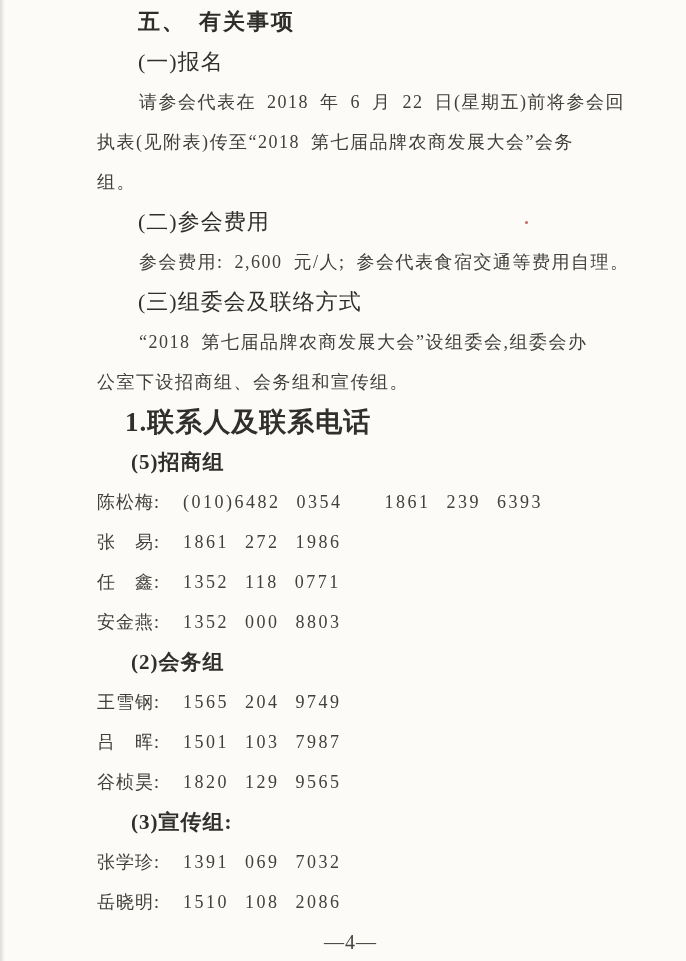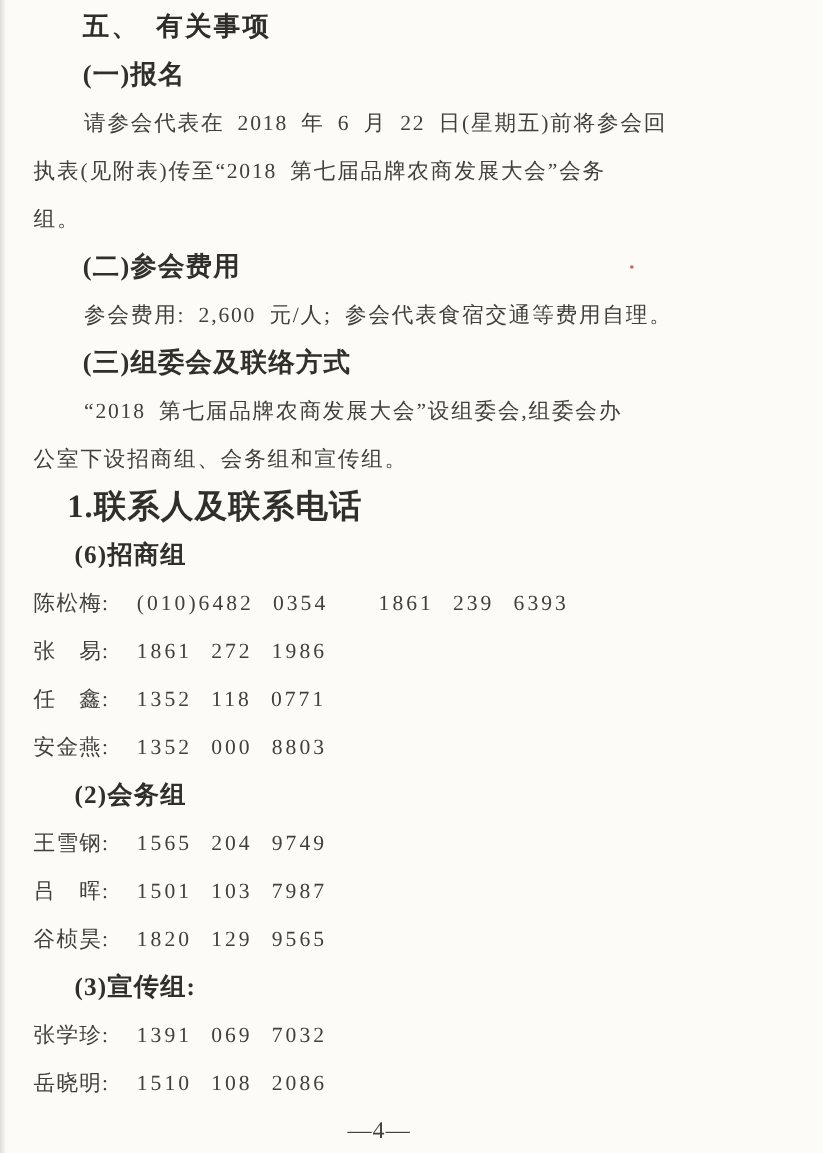--- a/index.html
+++ b/index.html
@@ -10,21 +10,21 @@
   .page {
     position: relative;
     width: 686px;
     height: 961px;
     margin: 0 auto;
     background: #fcfbf8;
     overflow: hidden;
     font-family: "Liberation Serif", "DejaVu Serif", serif;
     color: #41403b;
     box-sizing: border-box;
-    padding: 2px 22px 0 28px;
+    padding: 2px 22px 0 97px;
   }
   
   .page::before {
     content: "";
     position: absolute;
     left: 0; top: 0; bottom: 0;
     width: 5px;
     background: linear-gradient(to right, #dcdcd8, rgba(252,251,248,0));
     pointer-events: none;
   }
@@ -38,21 +38,21 @@
   }
   .h1 {
     font-family: "Liberation Sans", "DejaVu Sans", sans-serif;
     font-weight: bold;
     font-size: 22px;
     color: #2e2d29;
     margin-left: 41px;
     letter-spacing: 2px;
   }
   .h2 {
-    font-weight: bold;
+    font-weight: normal;
     font-size: 22px;
     color: #302f2b;
     margin-left: 41px;
     letter-spacing: 1px;
   }
   .h3 {
     font-weight: bold;
     font-size: 27px;
     color: #302f2b;
     margin-left: 28px;
@@ -119,21 +119,21 @@
 
   <div class="line indent">参会费用: 2,600 元/人; 参会代表食宿交通等费用自理。</div>
 
   <div class="line h2">(三)组委会及联络方式</div>
 
   <div class="line indent">“2018 第七届品牌农商发展大会”设组委会,组委会办</div>
   <div class="line">公室下设招商组、会务组和宣传组。</div>
 
   <div class="line h3">1.联系人及联系电话</div>
 
-  <div class="line h4">(6)招商组</div>
+  <div class="line h4">(5)招商组</div>
 
   <div class="line contact">
     <span class="cname">陈松梅:</span><span class="cphone">(010)6482 0354</span><span class="cphone2">1861 239 6393</span>
   </div>
   <div class="line contact">
     <span class="cname">张　易:</span><span class="cphone">1861 272 1986</span>
   </div>
   <div class="line contact">
     <span class="cname">任　鑫:</span><span class="cphone">1352 118 0771</span>
   </div>

